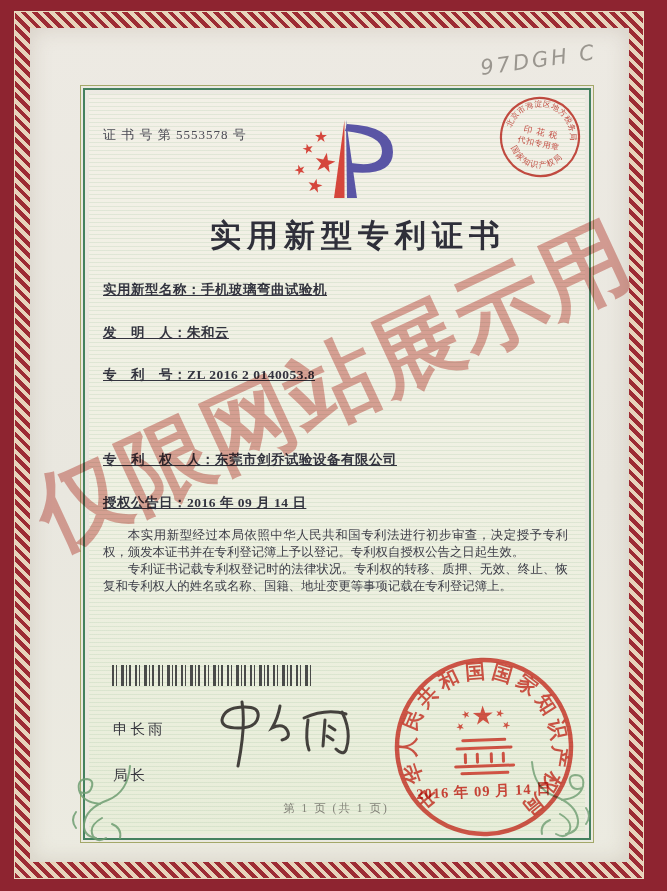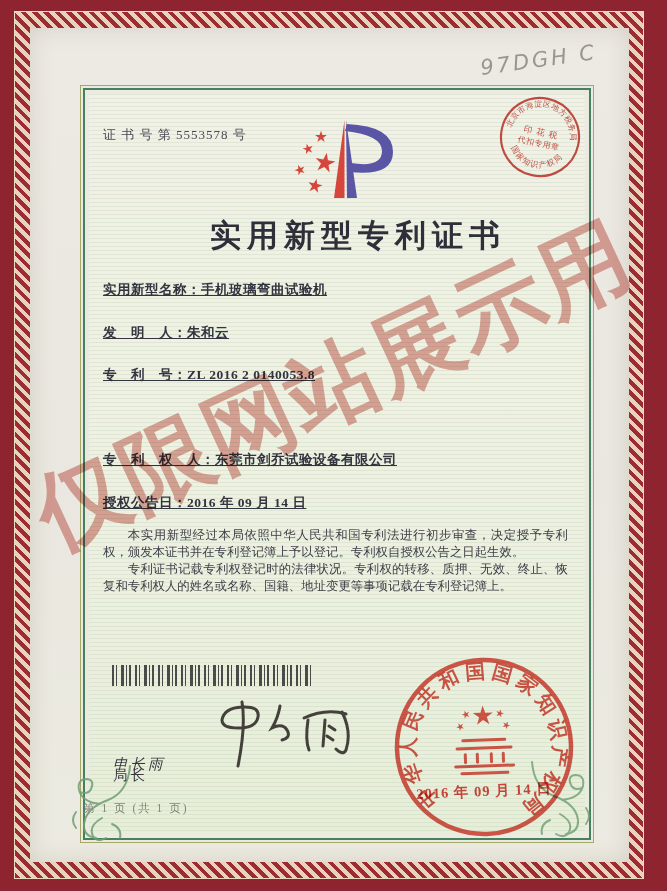--- a/index.html
+++ b/index.html
@@ -67,35 +67,35 @@
       #2e2e30 9px 12px, rgba(0,0,0,0) 12px 14px,
       #2e2e30 14px 15px, rgba(0,0,0,0) 15px 17px,
       #2e2e30 17px 19px, rgba(0,0,0,0) 19px 23px);
     opacity:.85;
   }
   .issuer-title,.issuer-name{
     position:absolute;left:113px;z-index:6;font-size:14.5px;color:#38383f;
     font-family:"Liberation Sans", sans-serif;letter-spacing:3px;
   }
   .issuer-title{top:766px;}
-  .issuer-name{top:755px;font-style:italic;}
+  .issuer-name{top:720px;}
   .signature{position:absolute;left:212px;top:698px;z-index:7;}
   .seal{
     position:absolute;left:391px;top:654px;width:186px;height:186px;z-index:20;
     mix-blend-mode:multiply;opacity:.92;transform:rotate(-2deg);
   }
   .seal-date{
     position:absolute;left:391px;top:782px;width:186px;z-index:21;
     text-align:center;font-size:14.5px;color:rgba(215,48,38,.88);
     letter-spacing:1px;mix-blend-mode:multiply;transform:rotate(-2.5deg);
     font-weight:600;
   }
   .footer{
     position:absolute;left:83px;top:801px;width:506px;z-index:6;
-    text-align:left;font-size:11.5px;color:#84847a;letter-spacing:2px;
+    text-align:center;font-size:11.5px;color:#84847a;letter-spacing:2px;
   }
   .tax-stamp{
     position:absolute;left:498px;top:95px;width:84px;height:84px;z-index:22;
     mix-blend-mode:multiply;opacity:.88;transform:rotate(12deg);
   }
   .pencil{
     position:absolute;left:480px;top:48px;z-index:8;
     font-family:"DejaVu Sans", sans-serif;font-style:italic;
     font-size:21px;color:#9a968f;letter-spacing:3px;transform:rotate(-8deg);
   }

